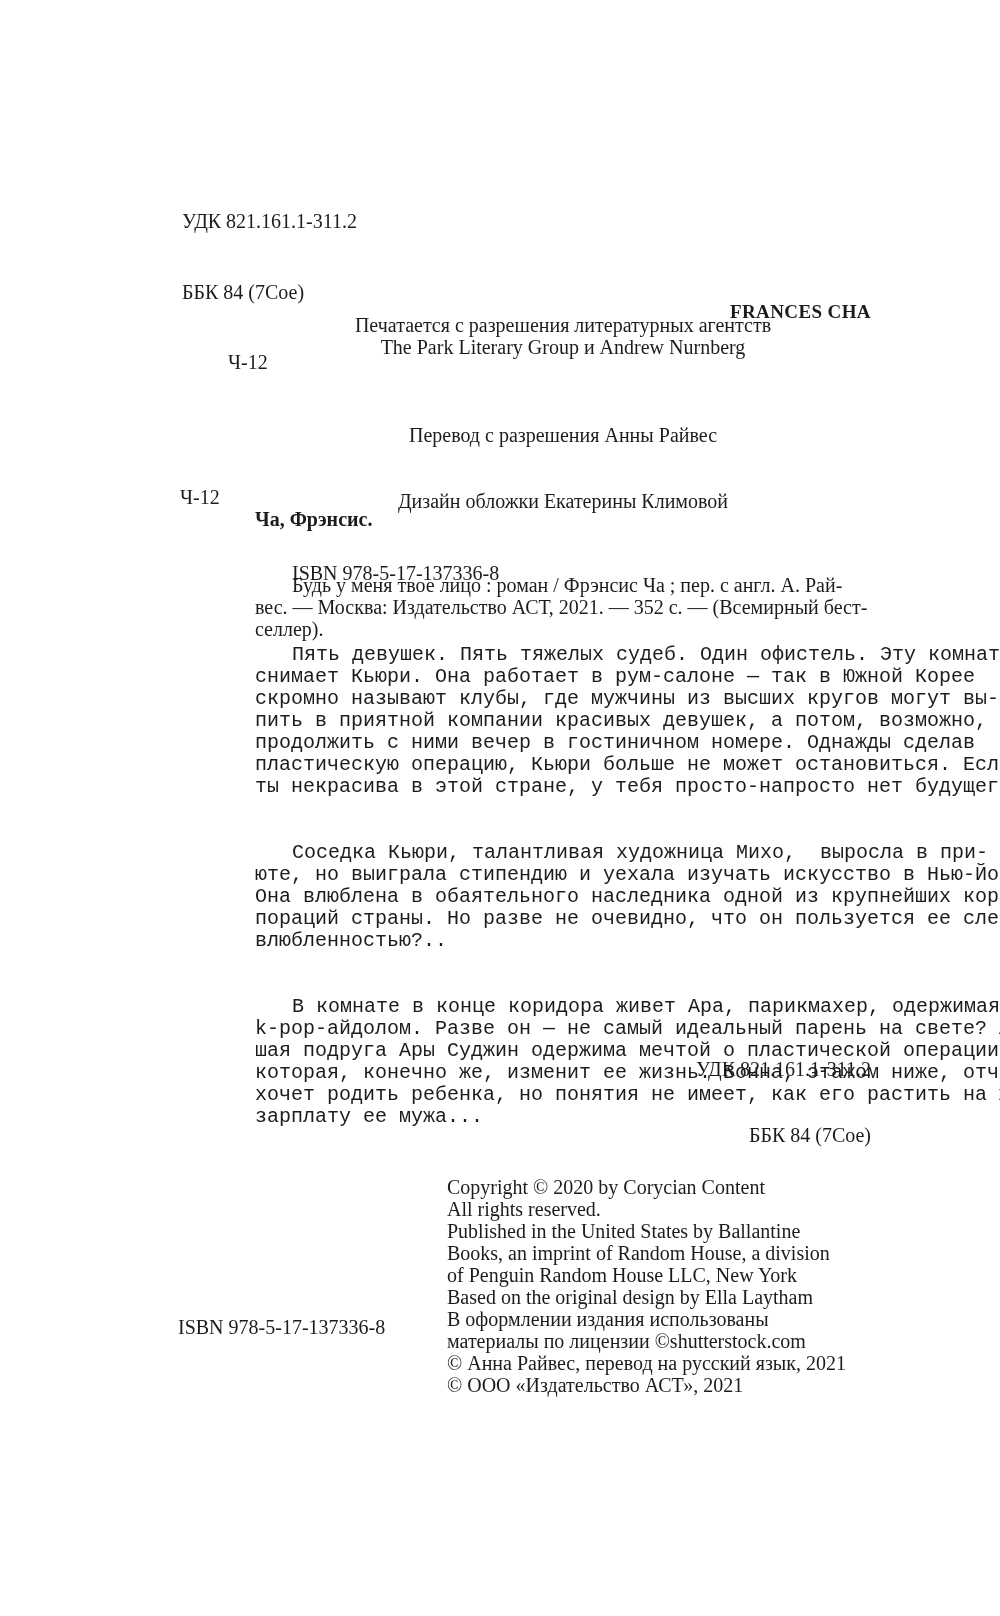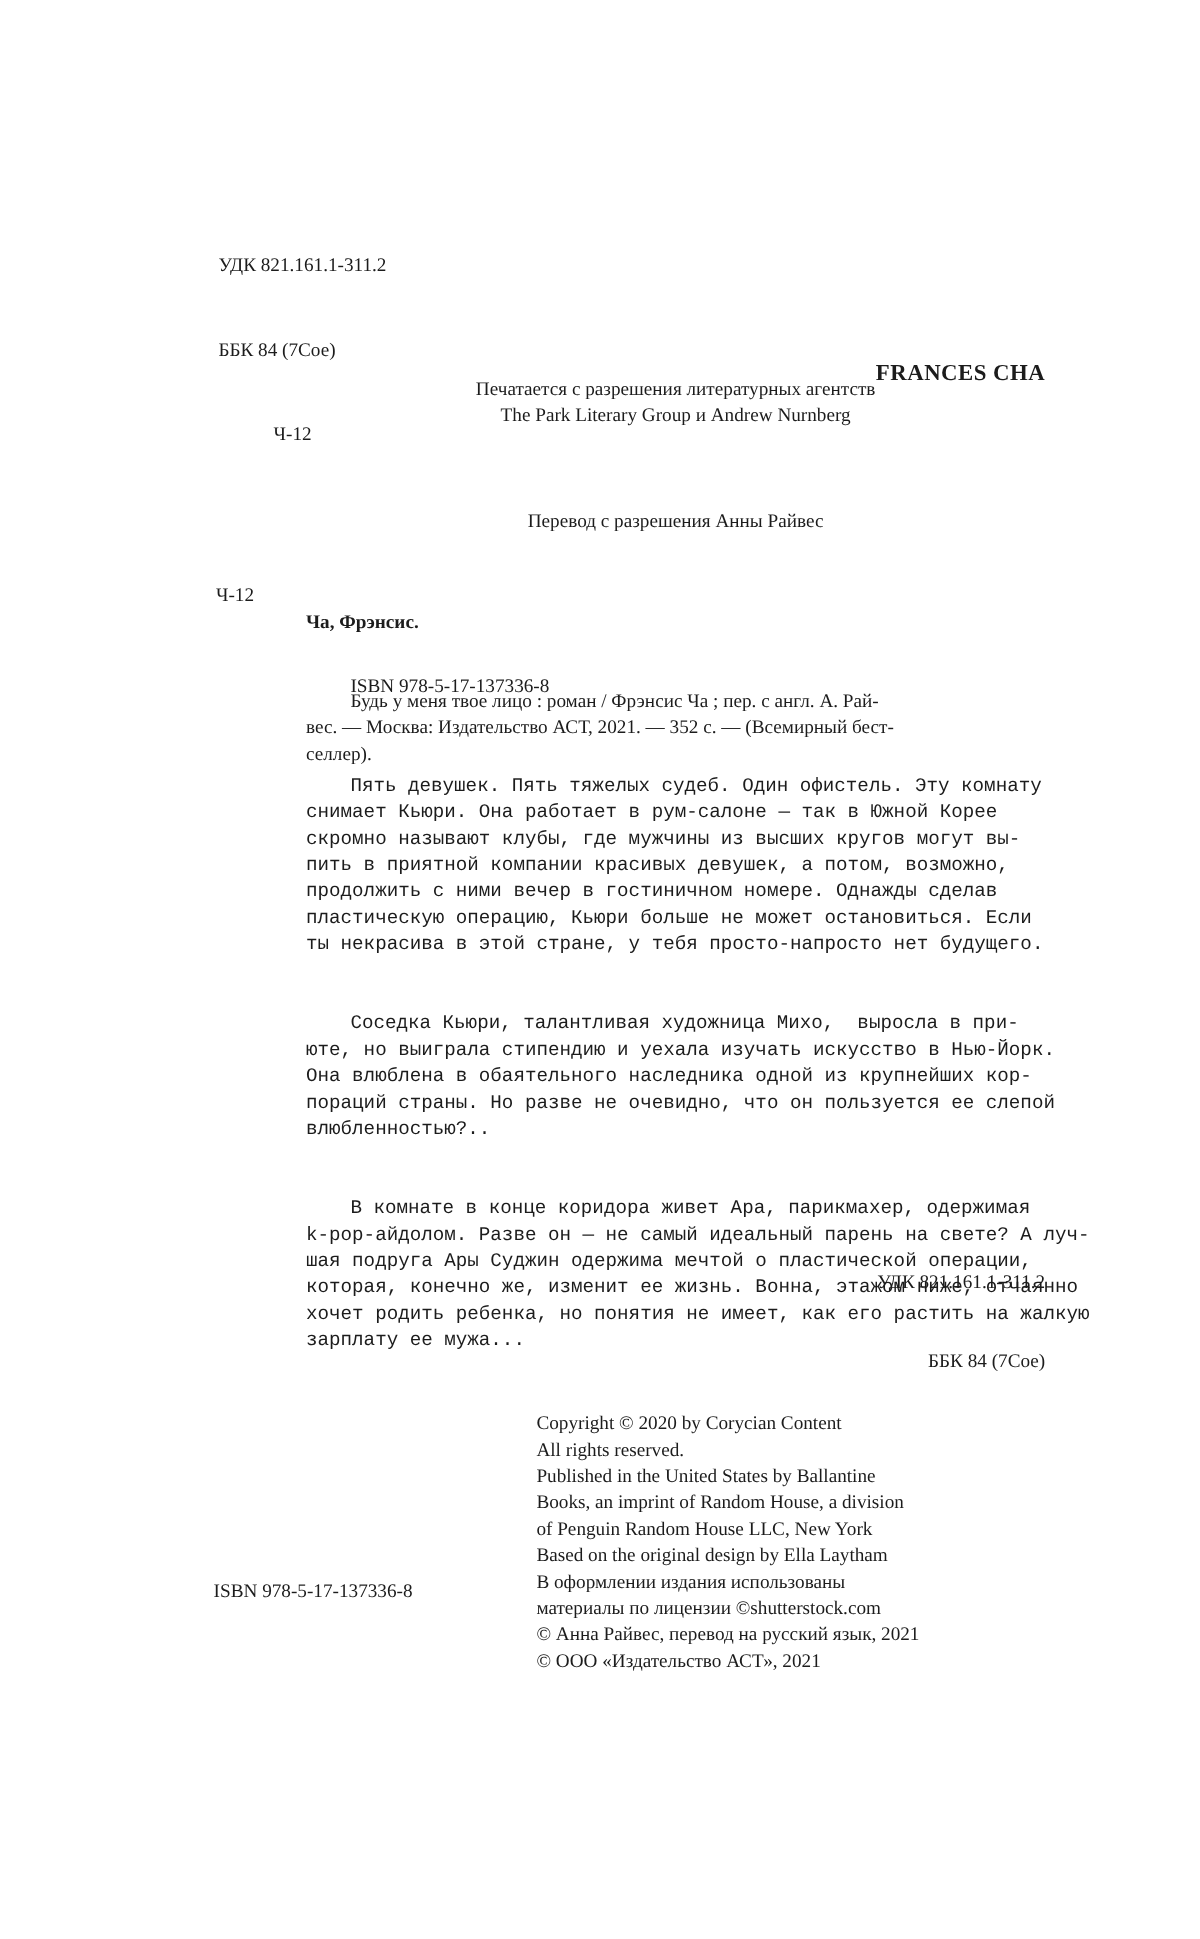--- a/index.html
+++ b/index.html
@@ -6,21 +6,21 @@
   body {
     width: 1000px;
     height: 1616px;
     background: #ffffff;
     position: relative;
     font-family: "Liberation Serif", "DejaVu Serif", serif;
     color: #1c1c1c;
     overflow: hidden;
   }
   .abs { position: absolute; }
-  .txt { font-size: 16px; line-height: 22px; white-space: pre; }
+  .txt { font-size: 20px; line-height: 22px; white-space: pre; }
   .center { text-align: center; }
   .right { text-align: right; }
   .bold { font-weight: bold; }
   .italic { }
   .indent { text-indent: 37px; }
   .block-w { left: 255px; width: 616px; }
   .title-size { font-size: 19px; letter-spacing: 0.4px; line-height: 23px; }
   .header-lh { line-height: 23.5px; }
 </style>
 </head>
@@ -34,20 +34,21 @@
 
 <div class="abs txt center block-w bold title-size" style="top:254px;text-align:right;">
   <div>FRANCES CHA</div>
 </div>
 
 <div class="abs txt center block-w" style="top:314px;">Печатается с разрешения литературных агентств
 The Park Literary Group и Andrew Nurnberg</div>
 
 <div class="abs txt center block-w" style="top:380px;">
   <div><span>Перевод с разрешения</span> <span class="italic">Анны Райвес</span></div>
+  <div><span>Дизайн обложки</span> <span class="italic">Екатерины Климовой</span></div>
 </div>
 
 <div class="abs txt" style="left:180px; top:486px;">Ч-12</div>
 <div class="abs txt block-w" style="top:464px;">
   <div class="bold">Ча, Фрэнсис.</div>
   <div class="indent">Будь у меня твое лицо : роман / Фрэнсис Ча ; пер. с англ. А. Рай-
 вес. — Москва: Издательство АСТ, 2021. — 352 с. — (Всемирный бест-
 селлер).</div>
 </div>
 <div class="abs txt" style="left:292px; top:562px;">ISBN 978-5-17-137336-8</div>

